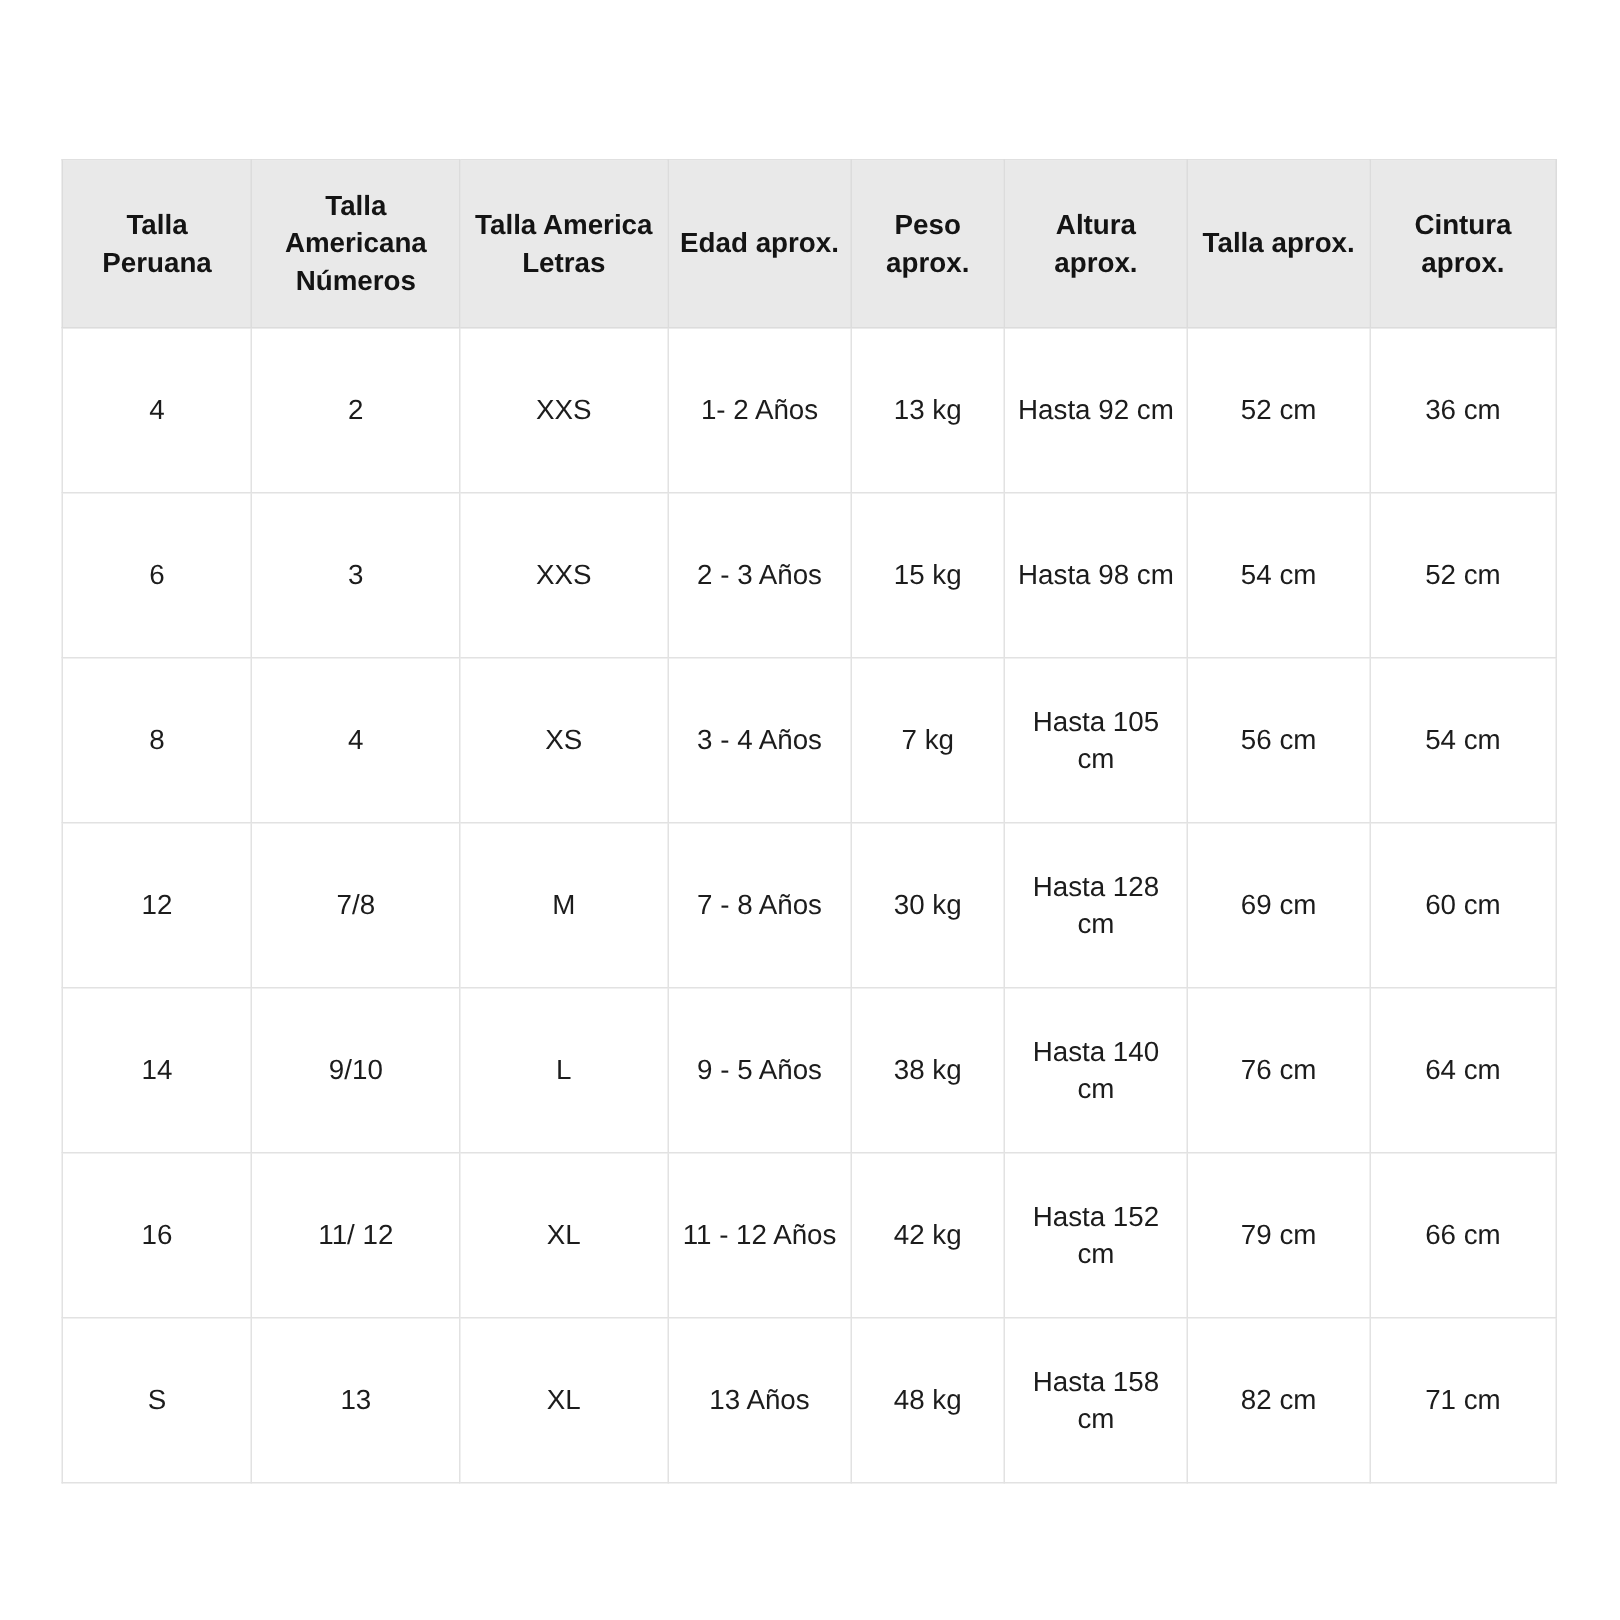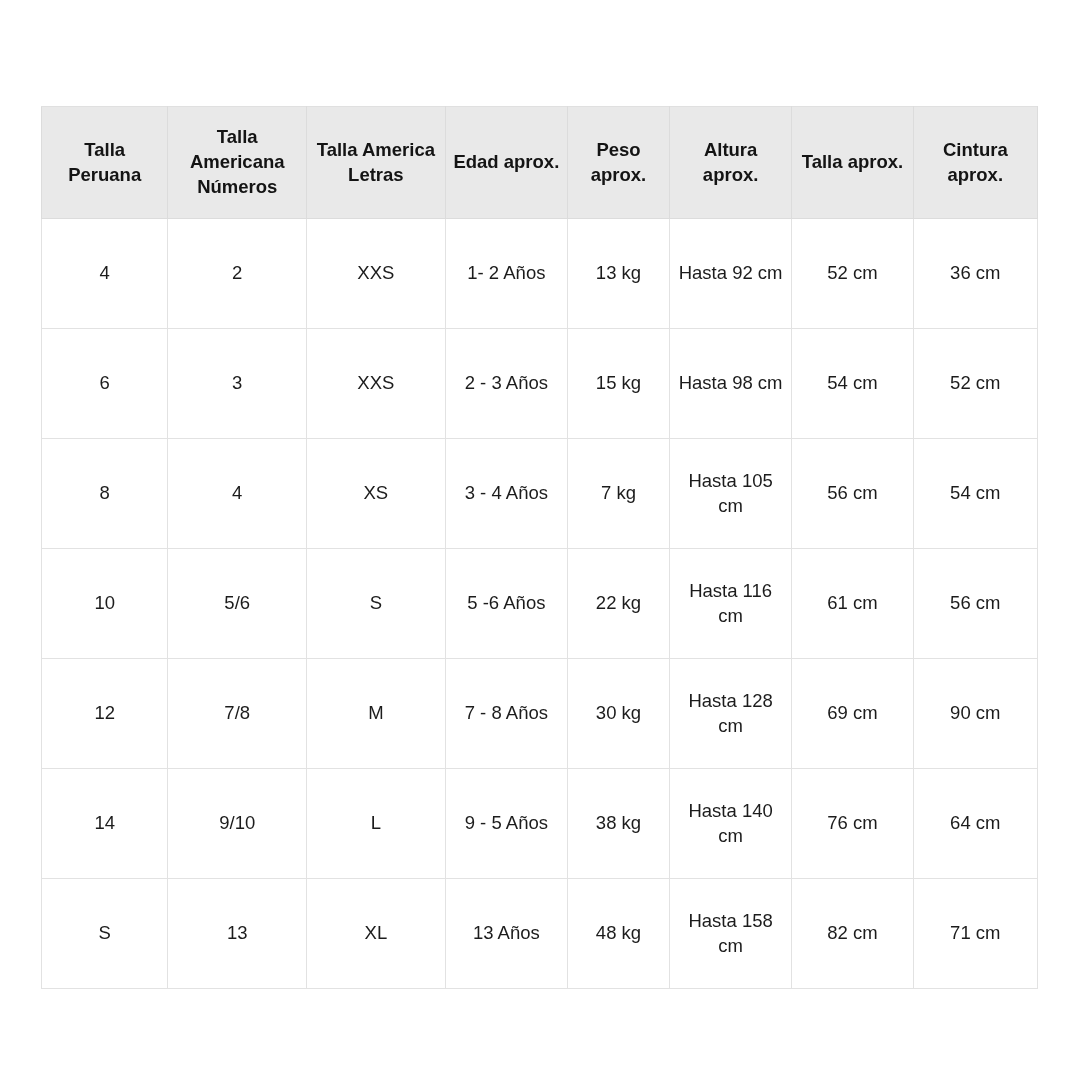--- a/index.html
+++ b/index.html
@@ -121,48 +121,48 @@
           <td>8</td>
           <td>4</td>
           <td>XS</td>
           <td>3 - 4 Años</td>
           <td>7 kg</td>
           <td>Hasta 105 cm</td>
           <td>56 cm</td>
           <td>54 cm</td>
         </tr>
         <tr>
-          <td>10</td>
-          <td>5/6</td>
-          <td>S</td>
-          <td>5 -6 Años</td>
-          <td>22 kg</td>
-          <td>Hasta 116 cm</td>
-          <td>61 cm</td>
-          <td>56 cm</td>
-        </tr>
-        <tr>
           <td>12</td>
           <td>7/8</td>
           <td>M</td>
           <td>7 - 8 Años</td>
           <td>30 kg</td>
           <td>Hasta 128 cm</td>
           <td>69 cm</td>
-          <td>90 cm</td>
+          <td>60 cm</td>
         </tr>
         <tr>
           <td>14</td>
           <td>9/10</td>
           <td>L</td>
           <td>9 - 5 Años</td>
           <td>38 kg</td>
           <td>Hasta 140 cm</td>
           <td>76 cm</td>
           <td>64 cm</td>
+        </tr>
+        <tr>
+          <td>16</td>
+          <td>11/ 12</td>
+          <td>XL</td>
+          <td>11 - 12 Años</td>
+          <td>42 kg</td>
+          <td>Hasta 152 cm</td>
+          <td>79 cm</td>
+          <td>66 cm</td>
         </tr>
         <tr>
           <td>S</td>
           <td>13</td>
           <td>XL</td>
           <td>13 Años</td>
           <td>48 kg</td>
           <td>Hasta 158 cm</td>
           <td>82 cm</td>
           <td>71 cm</td>

